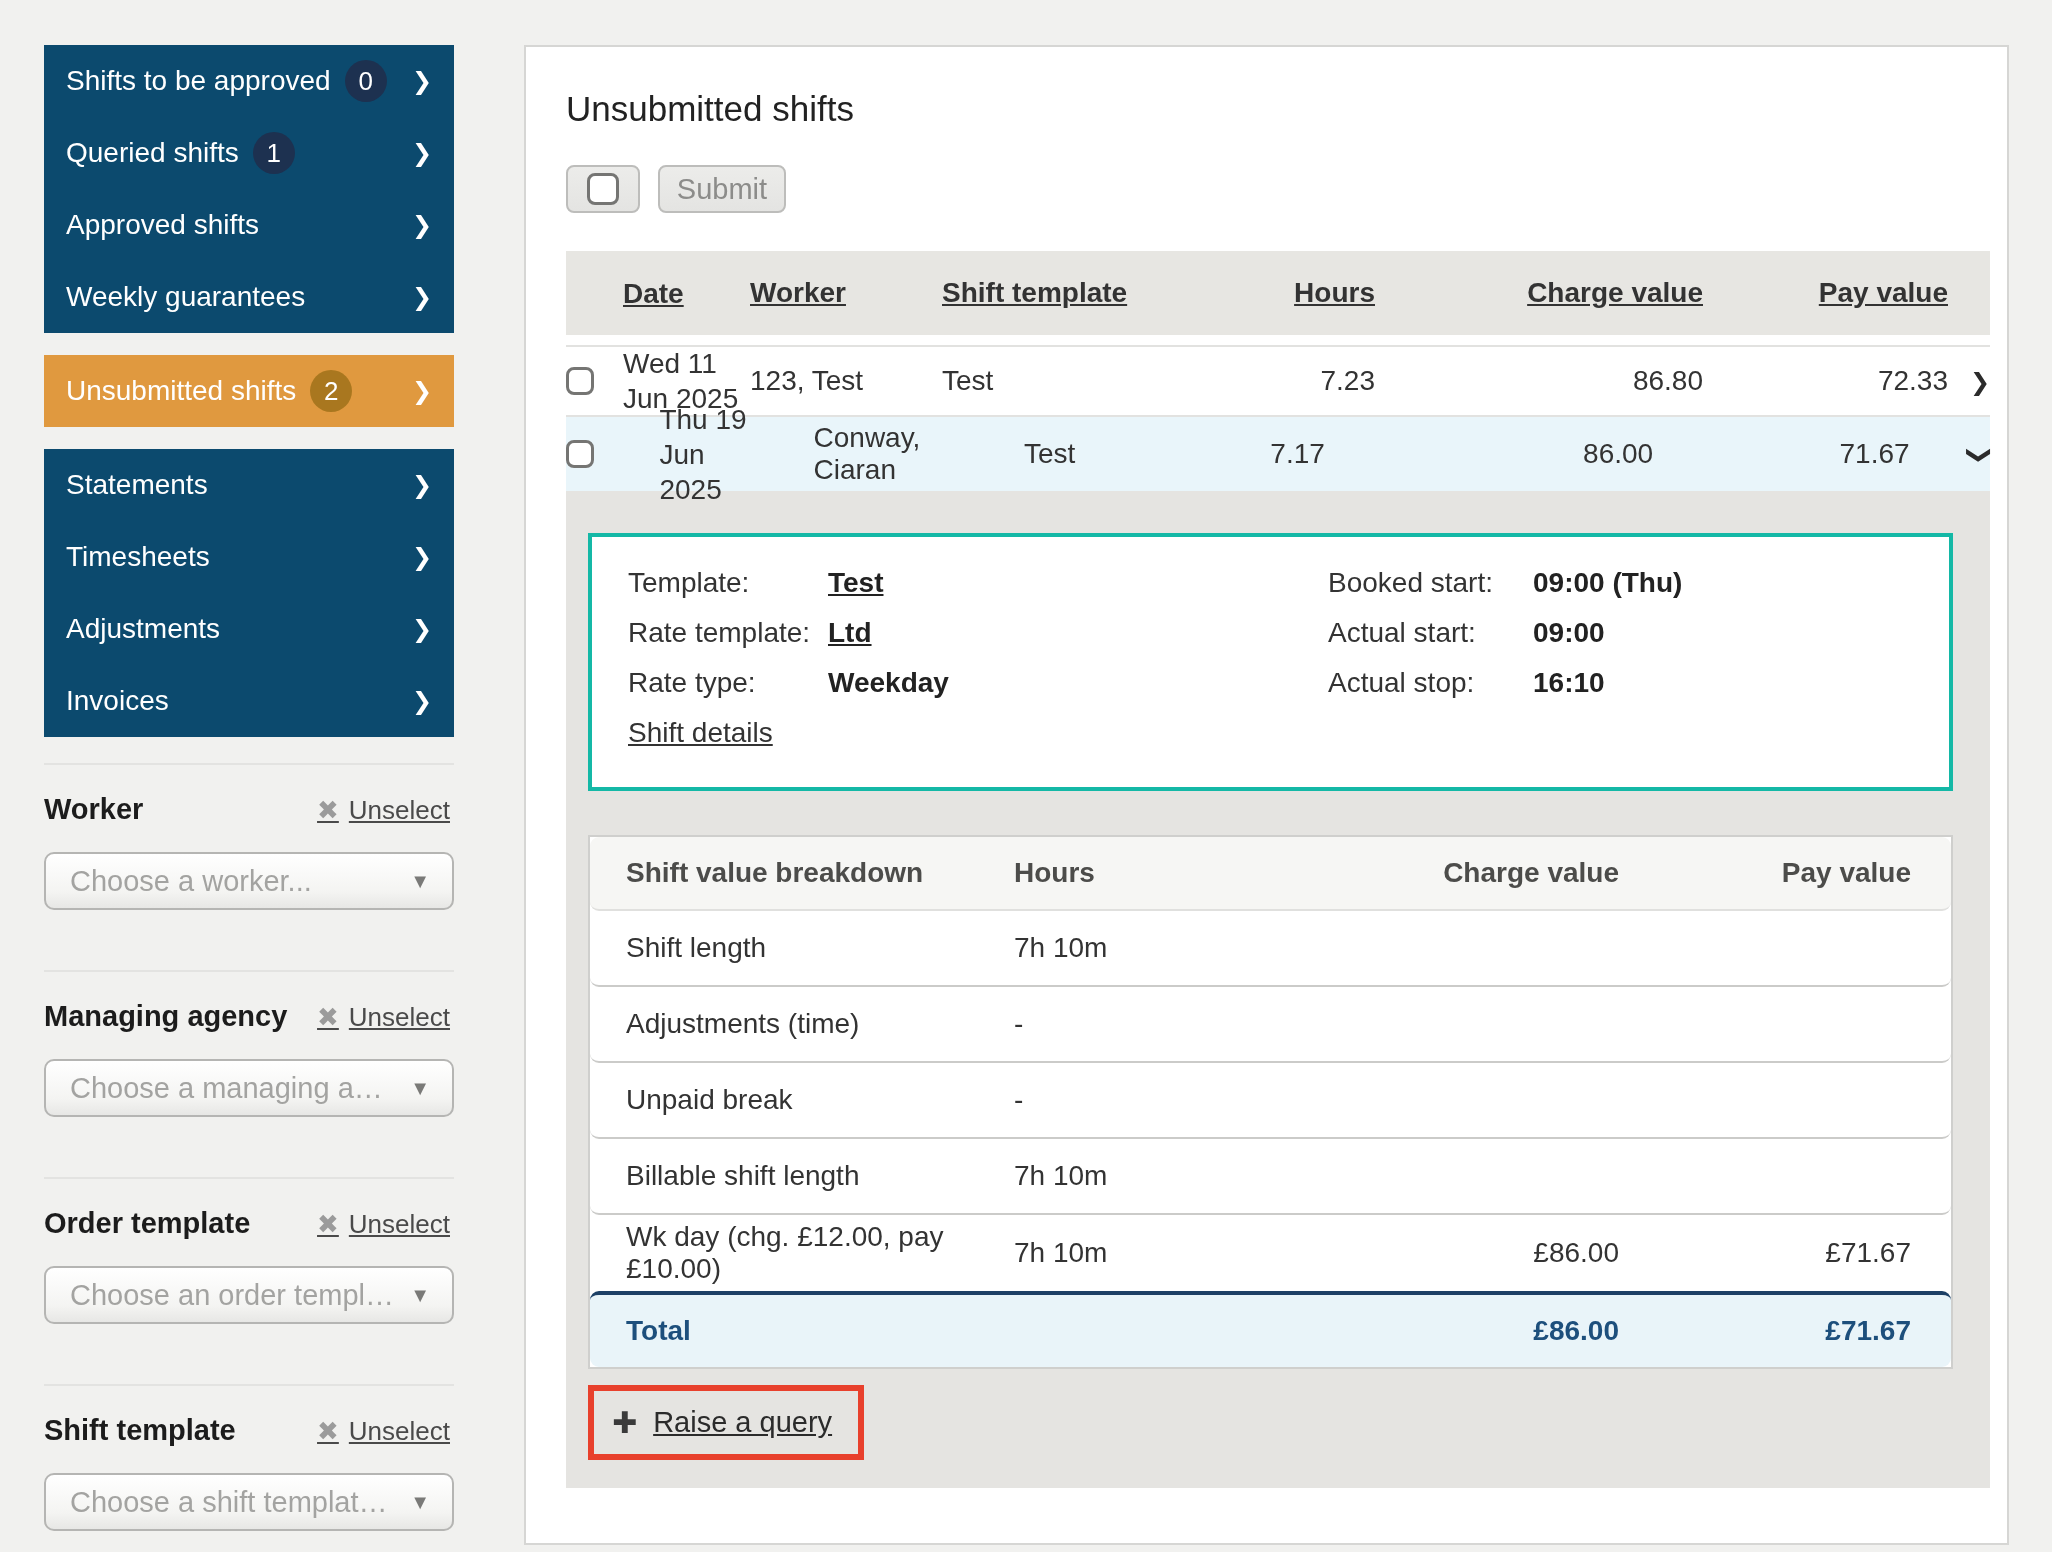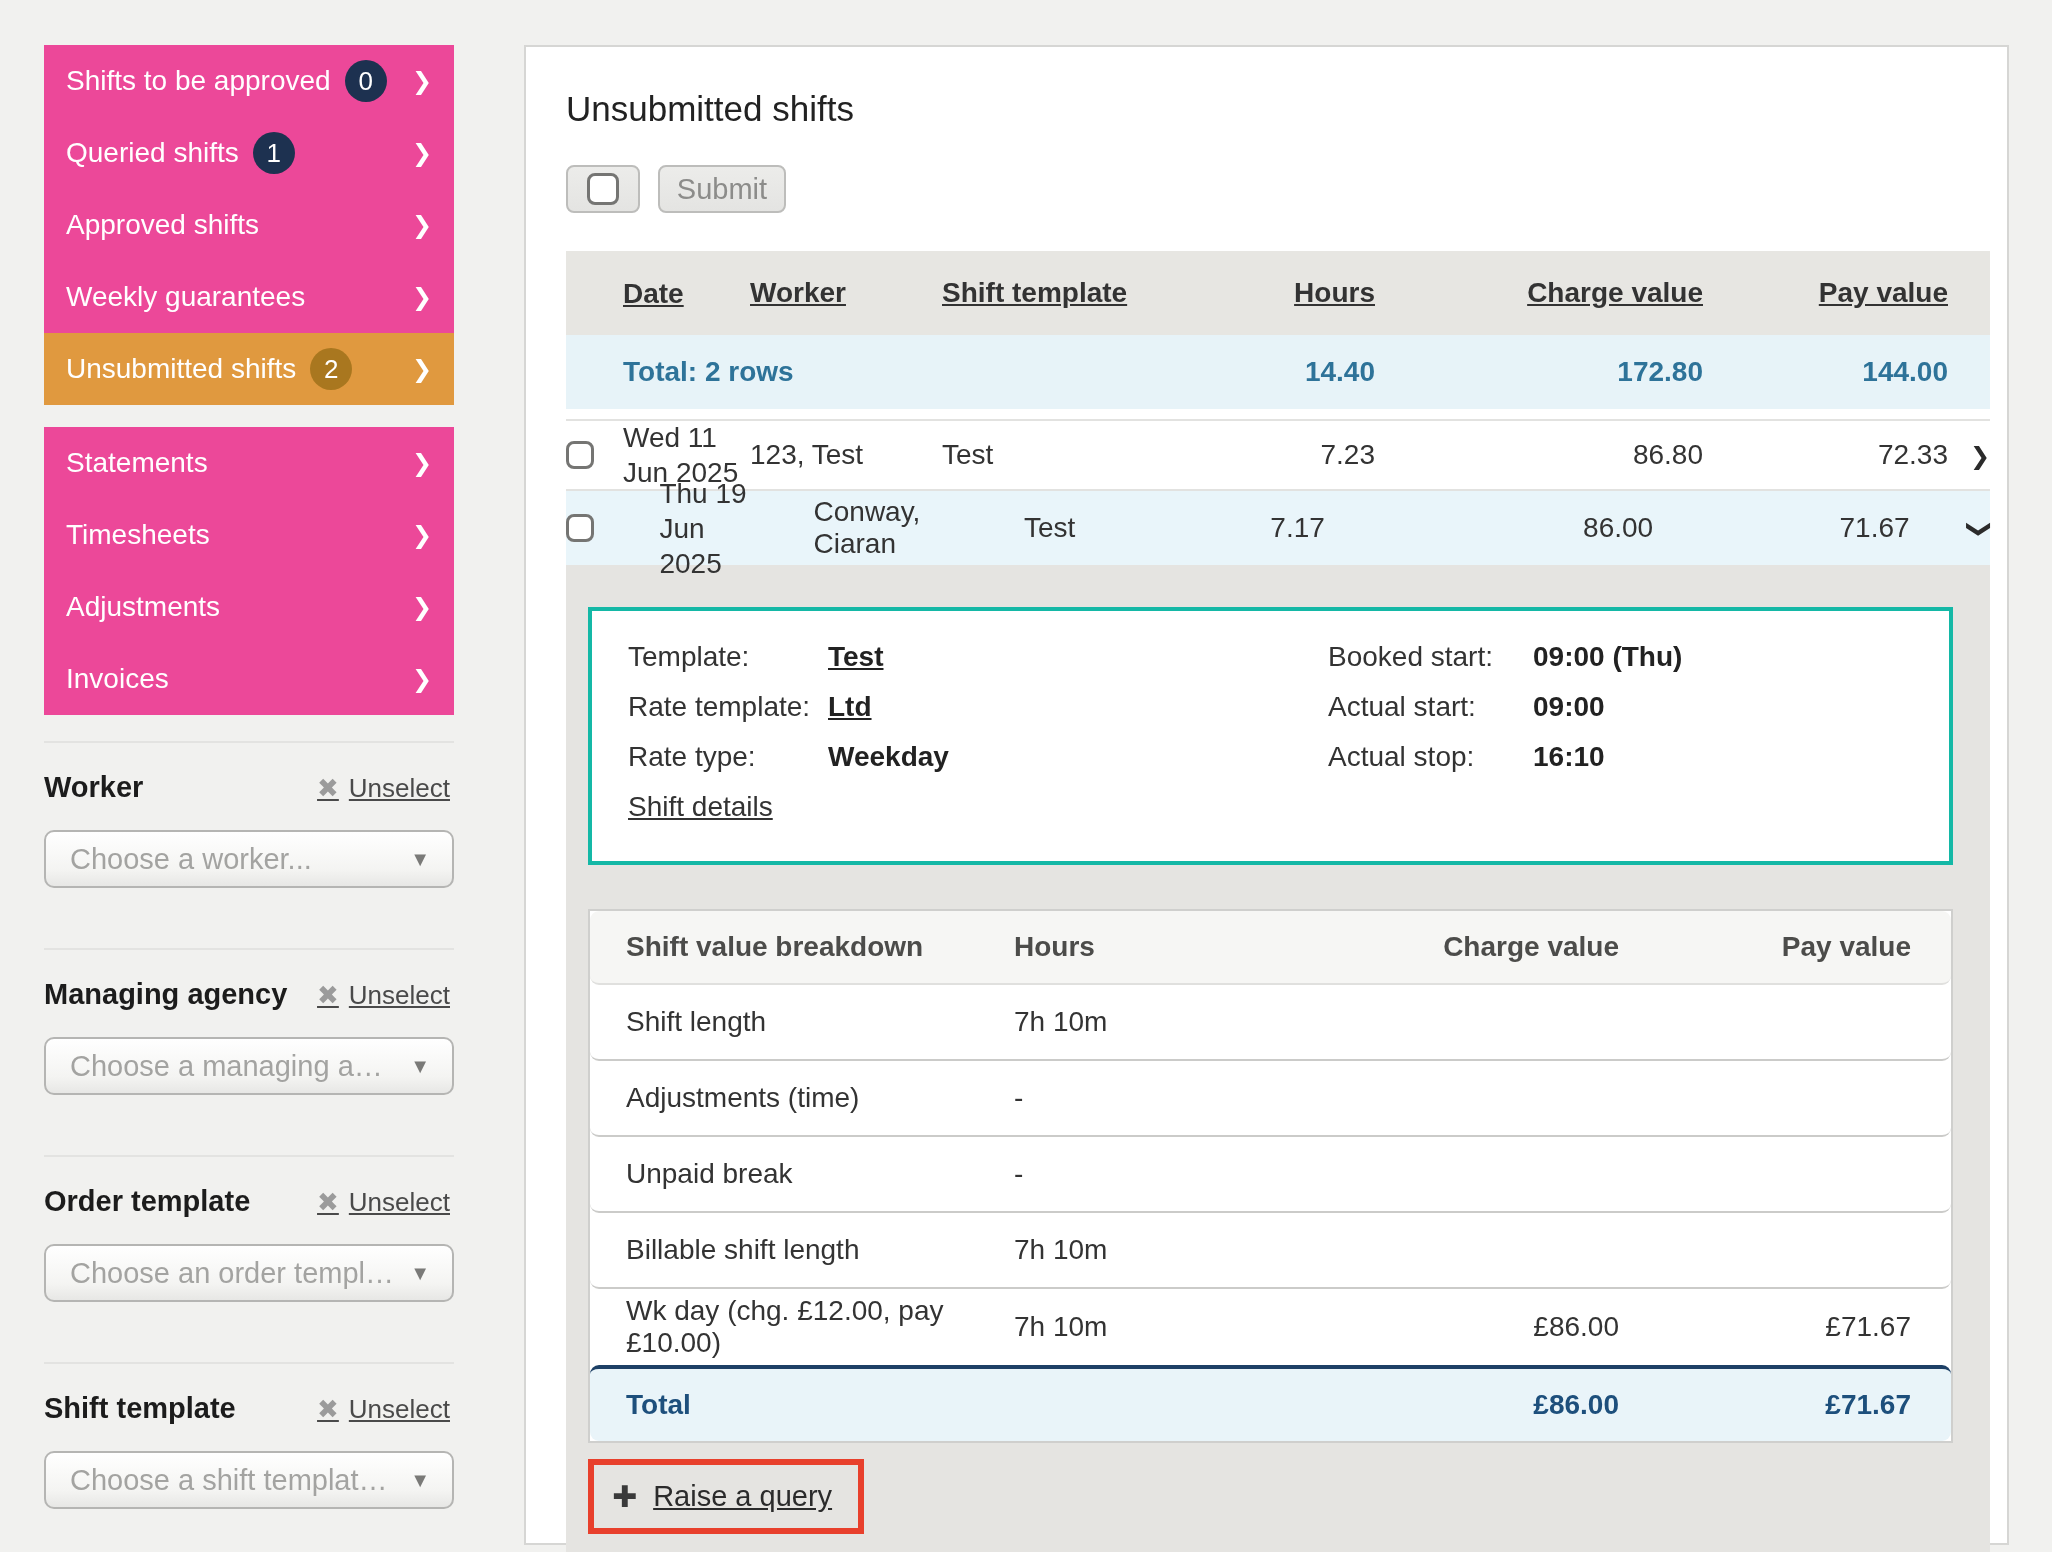--- a/index.html
+++ b/index.html
@@ -8,21 +8,22 @@
     font-family:"Liberation Sans","DejaVu Sans",sans-serif;
     background:#f1f1ef;
     color:#333;
     position:relative;
     overflow:hidden;
   }
 
   
   .sidebar { position:absolute; left:44px; top:45px; width:410px; }
   .nav-group {
-    background:#ec4899;
+    background:#0c4a6e;
+    margin-bottom:22px;
   }
   .nav-item {
     height:72px;
     display:flex; align-items:center;
     padding:0 26px 0 22px;
     color:#fff; font-size:28px;
     cursor:pointer;
     position:relative;
   }
   .nav-item .label { white-space:nowrap; }
@@ -301,28 +302,20 @@
         <div class="col-cb"></div>
         <div class="col-date hcell">Date</div>
         <div class="col-worker hcell">Worker</div>
         <div class="col-template hcell">Shift template</div>
         <div class="col-hours hcell">Hours</div>
         <div class="col-charge hcell">Charge value</div>
         <div class="col-pay hcell">Pay value</div>
         <div class="col-exp"></div>
       </div>
 
-      <div class="trow total-row">
-        <div class="col-cb"></div>
-        <div style="flex:1">Total: 2 rows</div>
-        <div class="col-hours">14.40</div>
-        <div class="col-charge">172.80</div>
-        <div class="col-pay">144.00</div>
-        <div class="col-exp"></div>
-      </div>
 
       <div class="gap-row"></div>
 
       <div class="trow data-row row-1">
         <div class="col-cb">
             <span class="checkbox" style="width:28px;height:28px;"></span>
           </div>
         <div class="col-date"><span>Wed 11</span><br><span>Jun 2025</span></div>
         <div class="col-worker">123, Test</div>
         <div class="col-template">Test</div>

